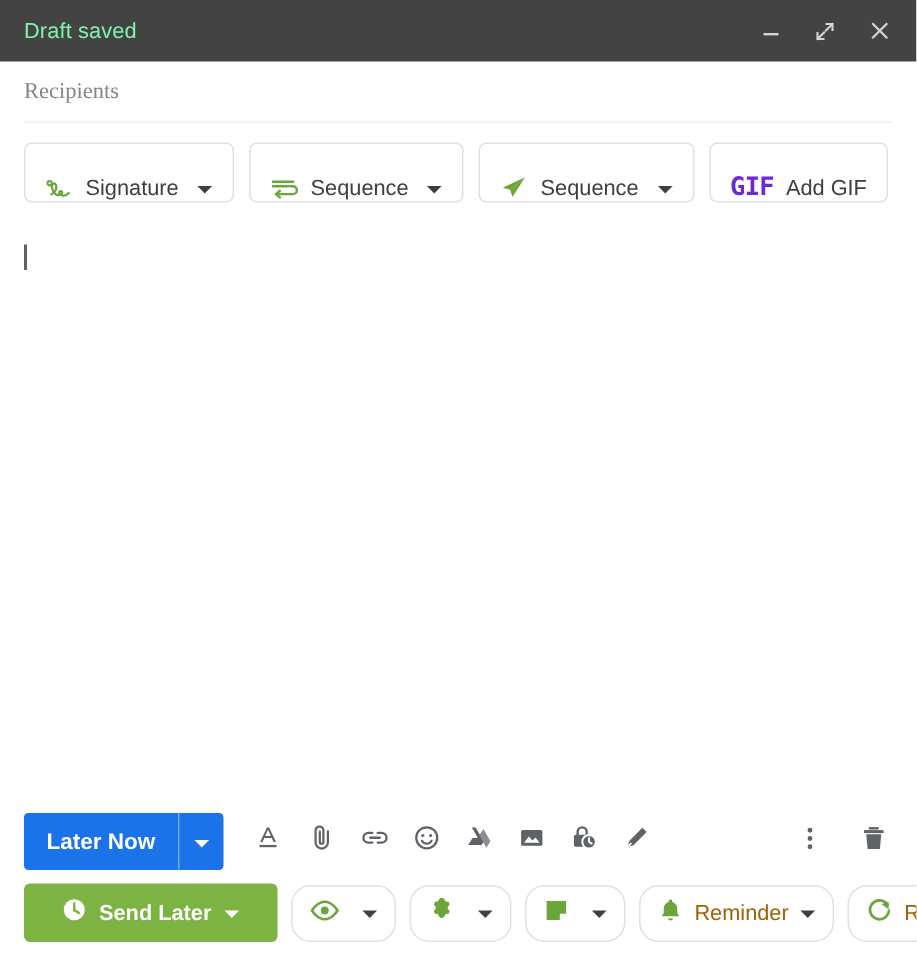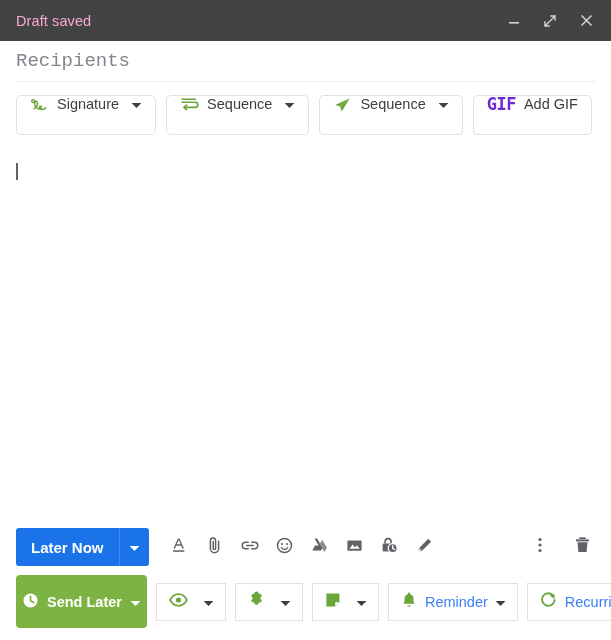--- a/index.html
+++ b/index.html
@@ -18,21 +18,21 @@
 
   
   .titlebar {
     height: 41px;
     background: #434343;
     display: flex; align-items: center;
     padding: 0 14px 0 16px;
     flex: 0 0 41px;
   }
   .titlebar-title {
-    color: #f9a8d4;
+    color: #86efac;
     font-size: 14.5px;
     letter-spacing: .1px;
     flex: 1;
   }
   .win-ctrls { display: flex; align-items: center; gap: 14px; }
   .win-btn {
     width: 22px; height: 22px;
     display: flex; align-items: center; justify-content: center;
     cursor: pointer;
   }
@@ -41,40 +41,40 @@
   
   .fields { padding: 0 16px; flex: 0 0 auto; }
   .field {
     height: 41px;
     display: flex; align-items: center;
     border-bottom: 1px solid #eceff1;
   }
   .field input {
     border: 0; outline: 0;
     width: 100%;
-    font-family: Liberation Mono, monospace;
-    font-size: 19px;
+    font-family: Liberation Serif, serif;
+    font-size: 15px;
     color: #ec4899;
     background: transparent;
   }
   .field input::placeholder { color: #80868b; opacity: 1; }
 
   
   .chipbar {
     display: flex; align-items: center;
     gap: 10px;
     padding: 13px 16px 0 16px;
     flex: 0 0 auto;
   }
   .chip {
     height: 40px;
     border: 1px solid #e0e0e0;
     border-radius: 5px;
     background: #fff;
-    display: flex; align-items: flex-start;
+    display: flex; align-items: flex-end;
     gap: 8px;
     padding: 0 13px;
     cursor: pointer;
     font-size: 14.5px;
     color: #3c4043;
     white-space: nowrap;
   }
   .chip .ic { display: flex; align-items: center; justify-content: center; }
   .chip .caret { margin-left: 4px; }
   .gif-logo {
@@ -139,45 +139,45 @@
   .right-icons { display: flex; align-items: center; gap: 12px; }
 
   
   .bottombar {
     flex: 0 0 auto;
     display: flex; align-items: center;
     gap: 9px;
     padding: 3px 14px 12px 16px;
   }
   .send-later {
-    height: 53px;
+    height: 39px;
     background: #7cb342;
     border: 0;
     border-radius: 4px;
     color: #fff;
     font-weight: 700;
     font-size: 14.5px;
     font-family: "Liberation Sans", sans-serif;
     display: flex; align-items: center;
     gap: 8px;
-    padding: 0 6px;
+    padding: 0 25px;
     cursor: pointer;
     white-space: nowrap;
   }
   .mini-chip {
     height: 38px;
     border: 1px solid #e0e0e0;
-    border-radius: 0;
+    border-radius: 13px;
     background: #fff;
     display: flex; align-items: center;
     gap: 7px;
     padding: 0 11px;
     cursor: pointer;
     font-size: 14.5px;
-    color: #3b82f6;
+    color: #a16207;
     white-space: nowrap;
   }
 </style>
 </head>
 <body>
 
 <div class="compose-window">
 
   <div class="titlebar">
     <div class="titlebar-title">Draft saved</div>

